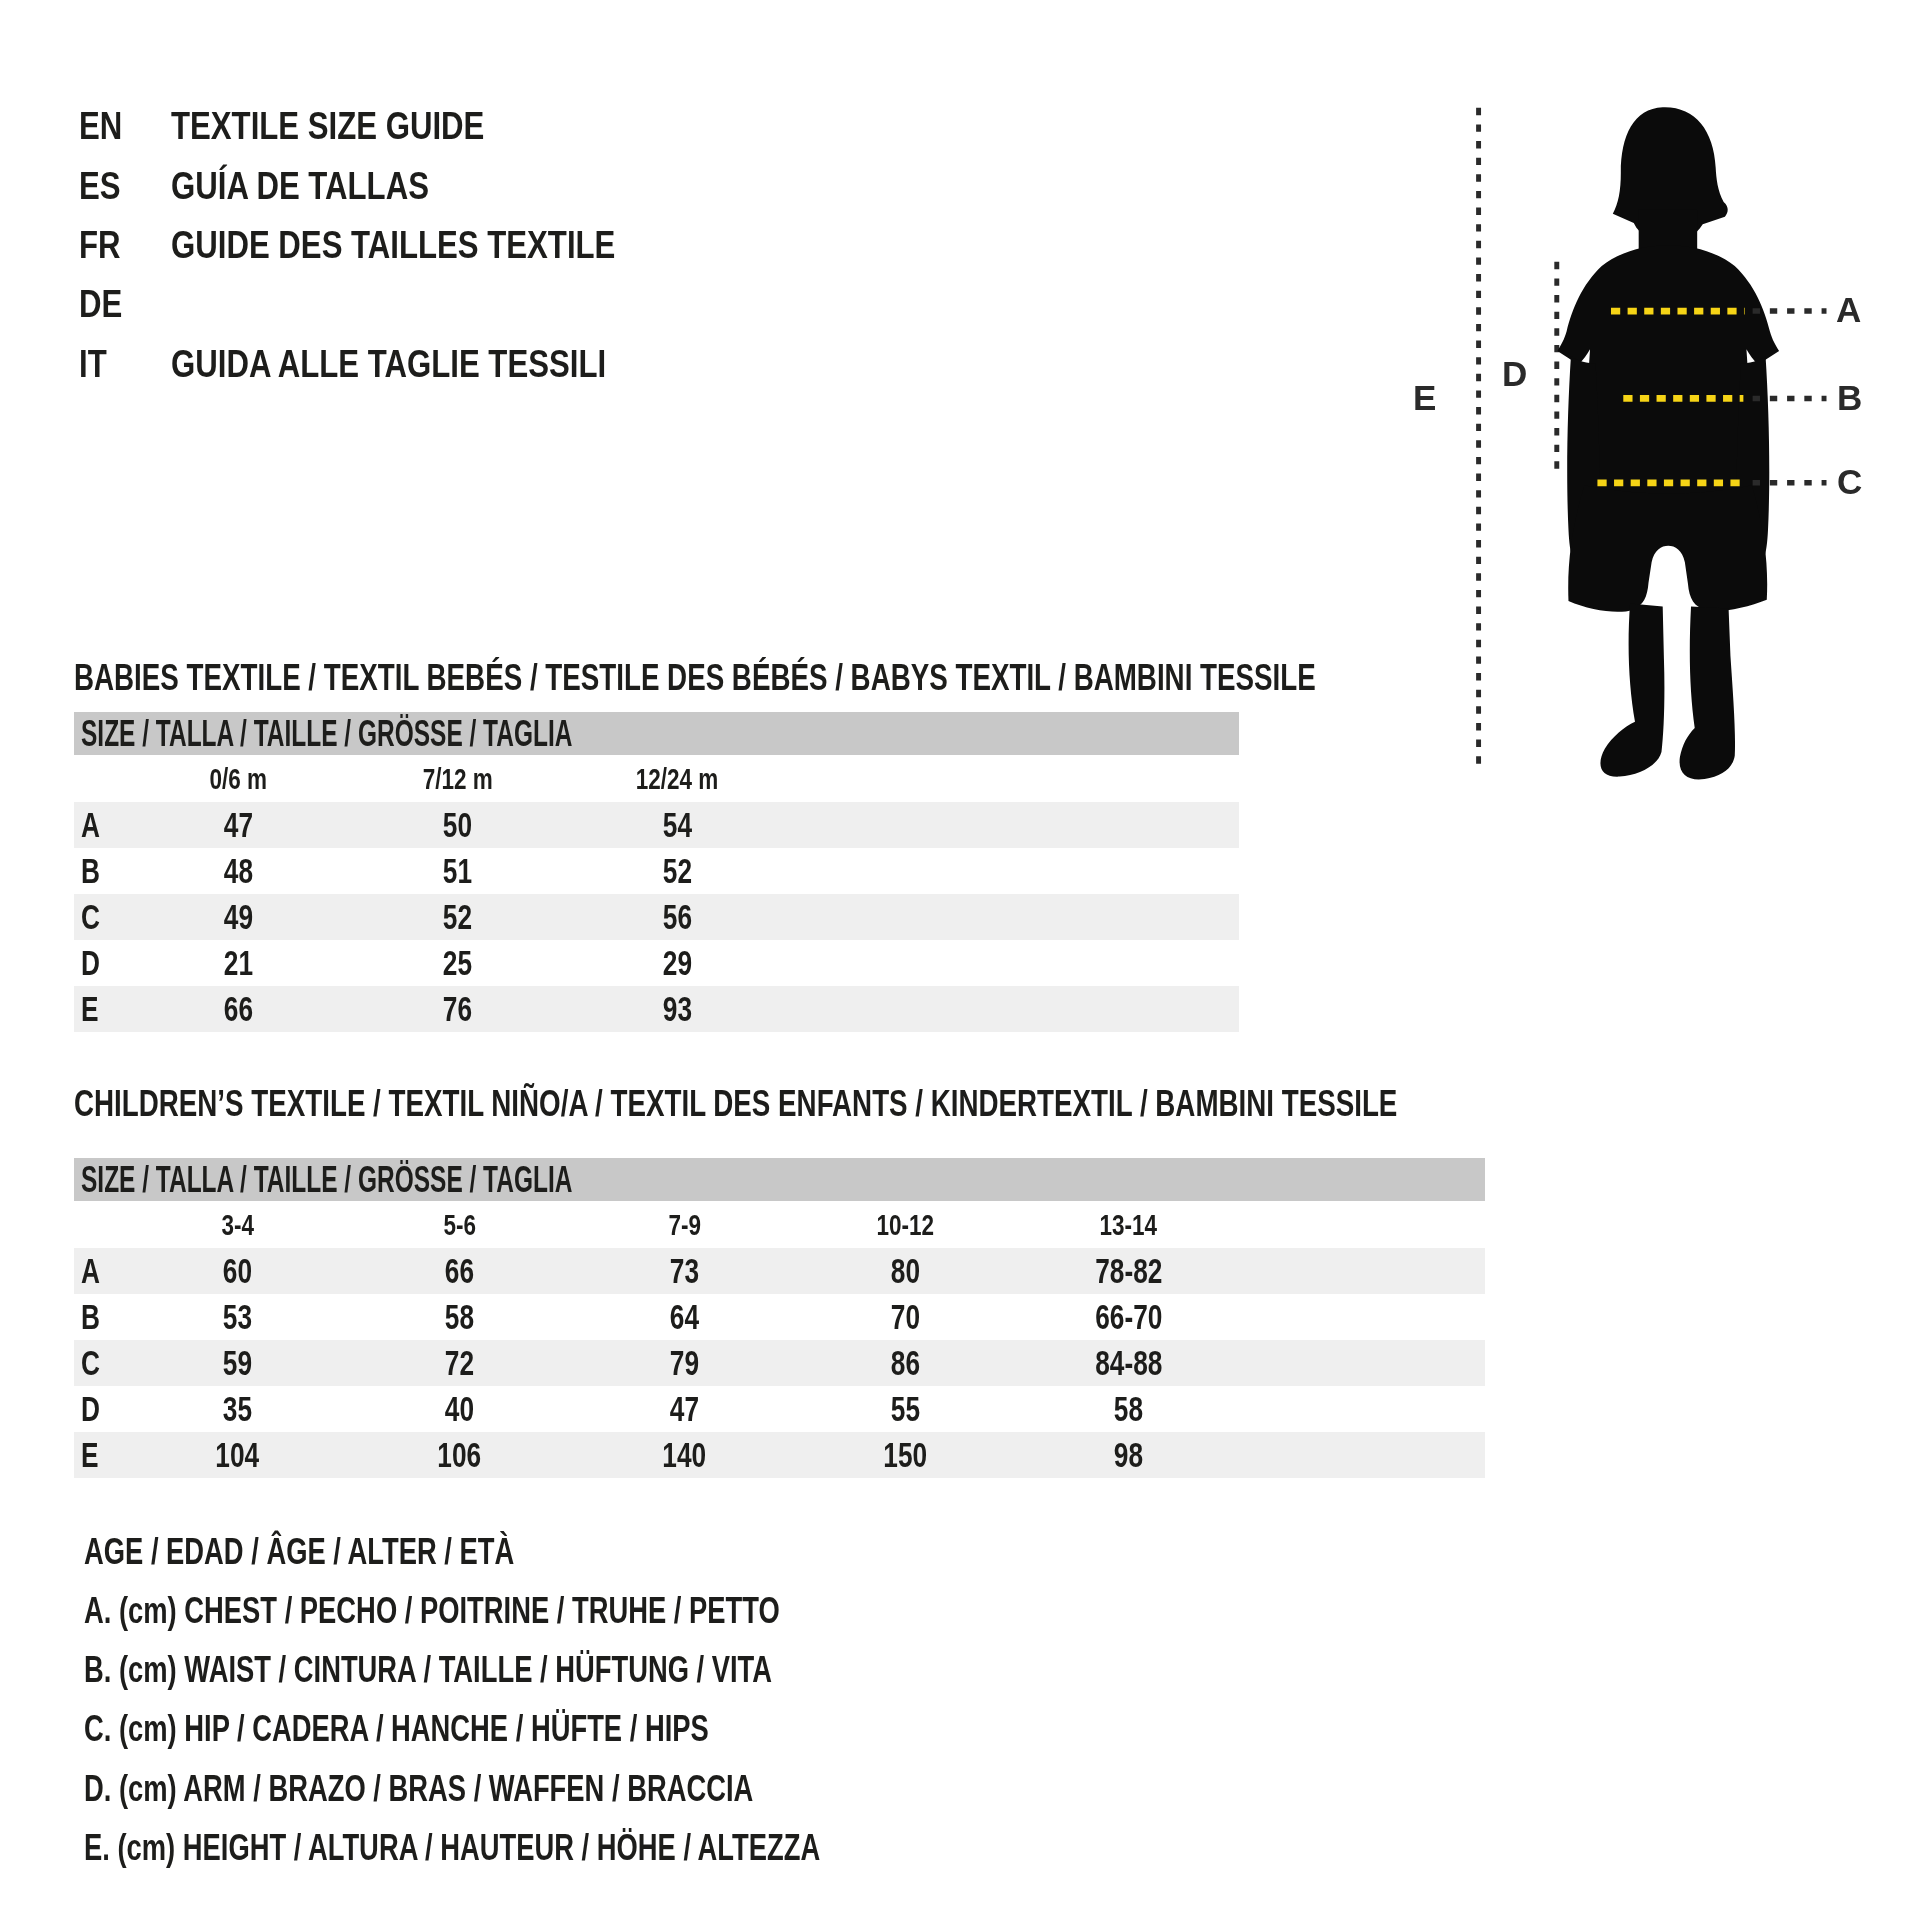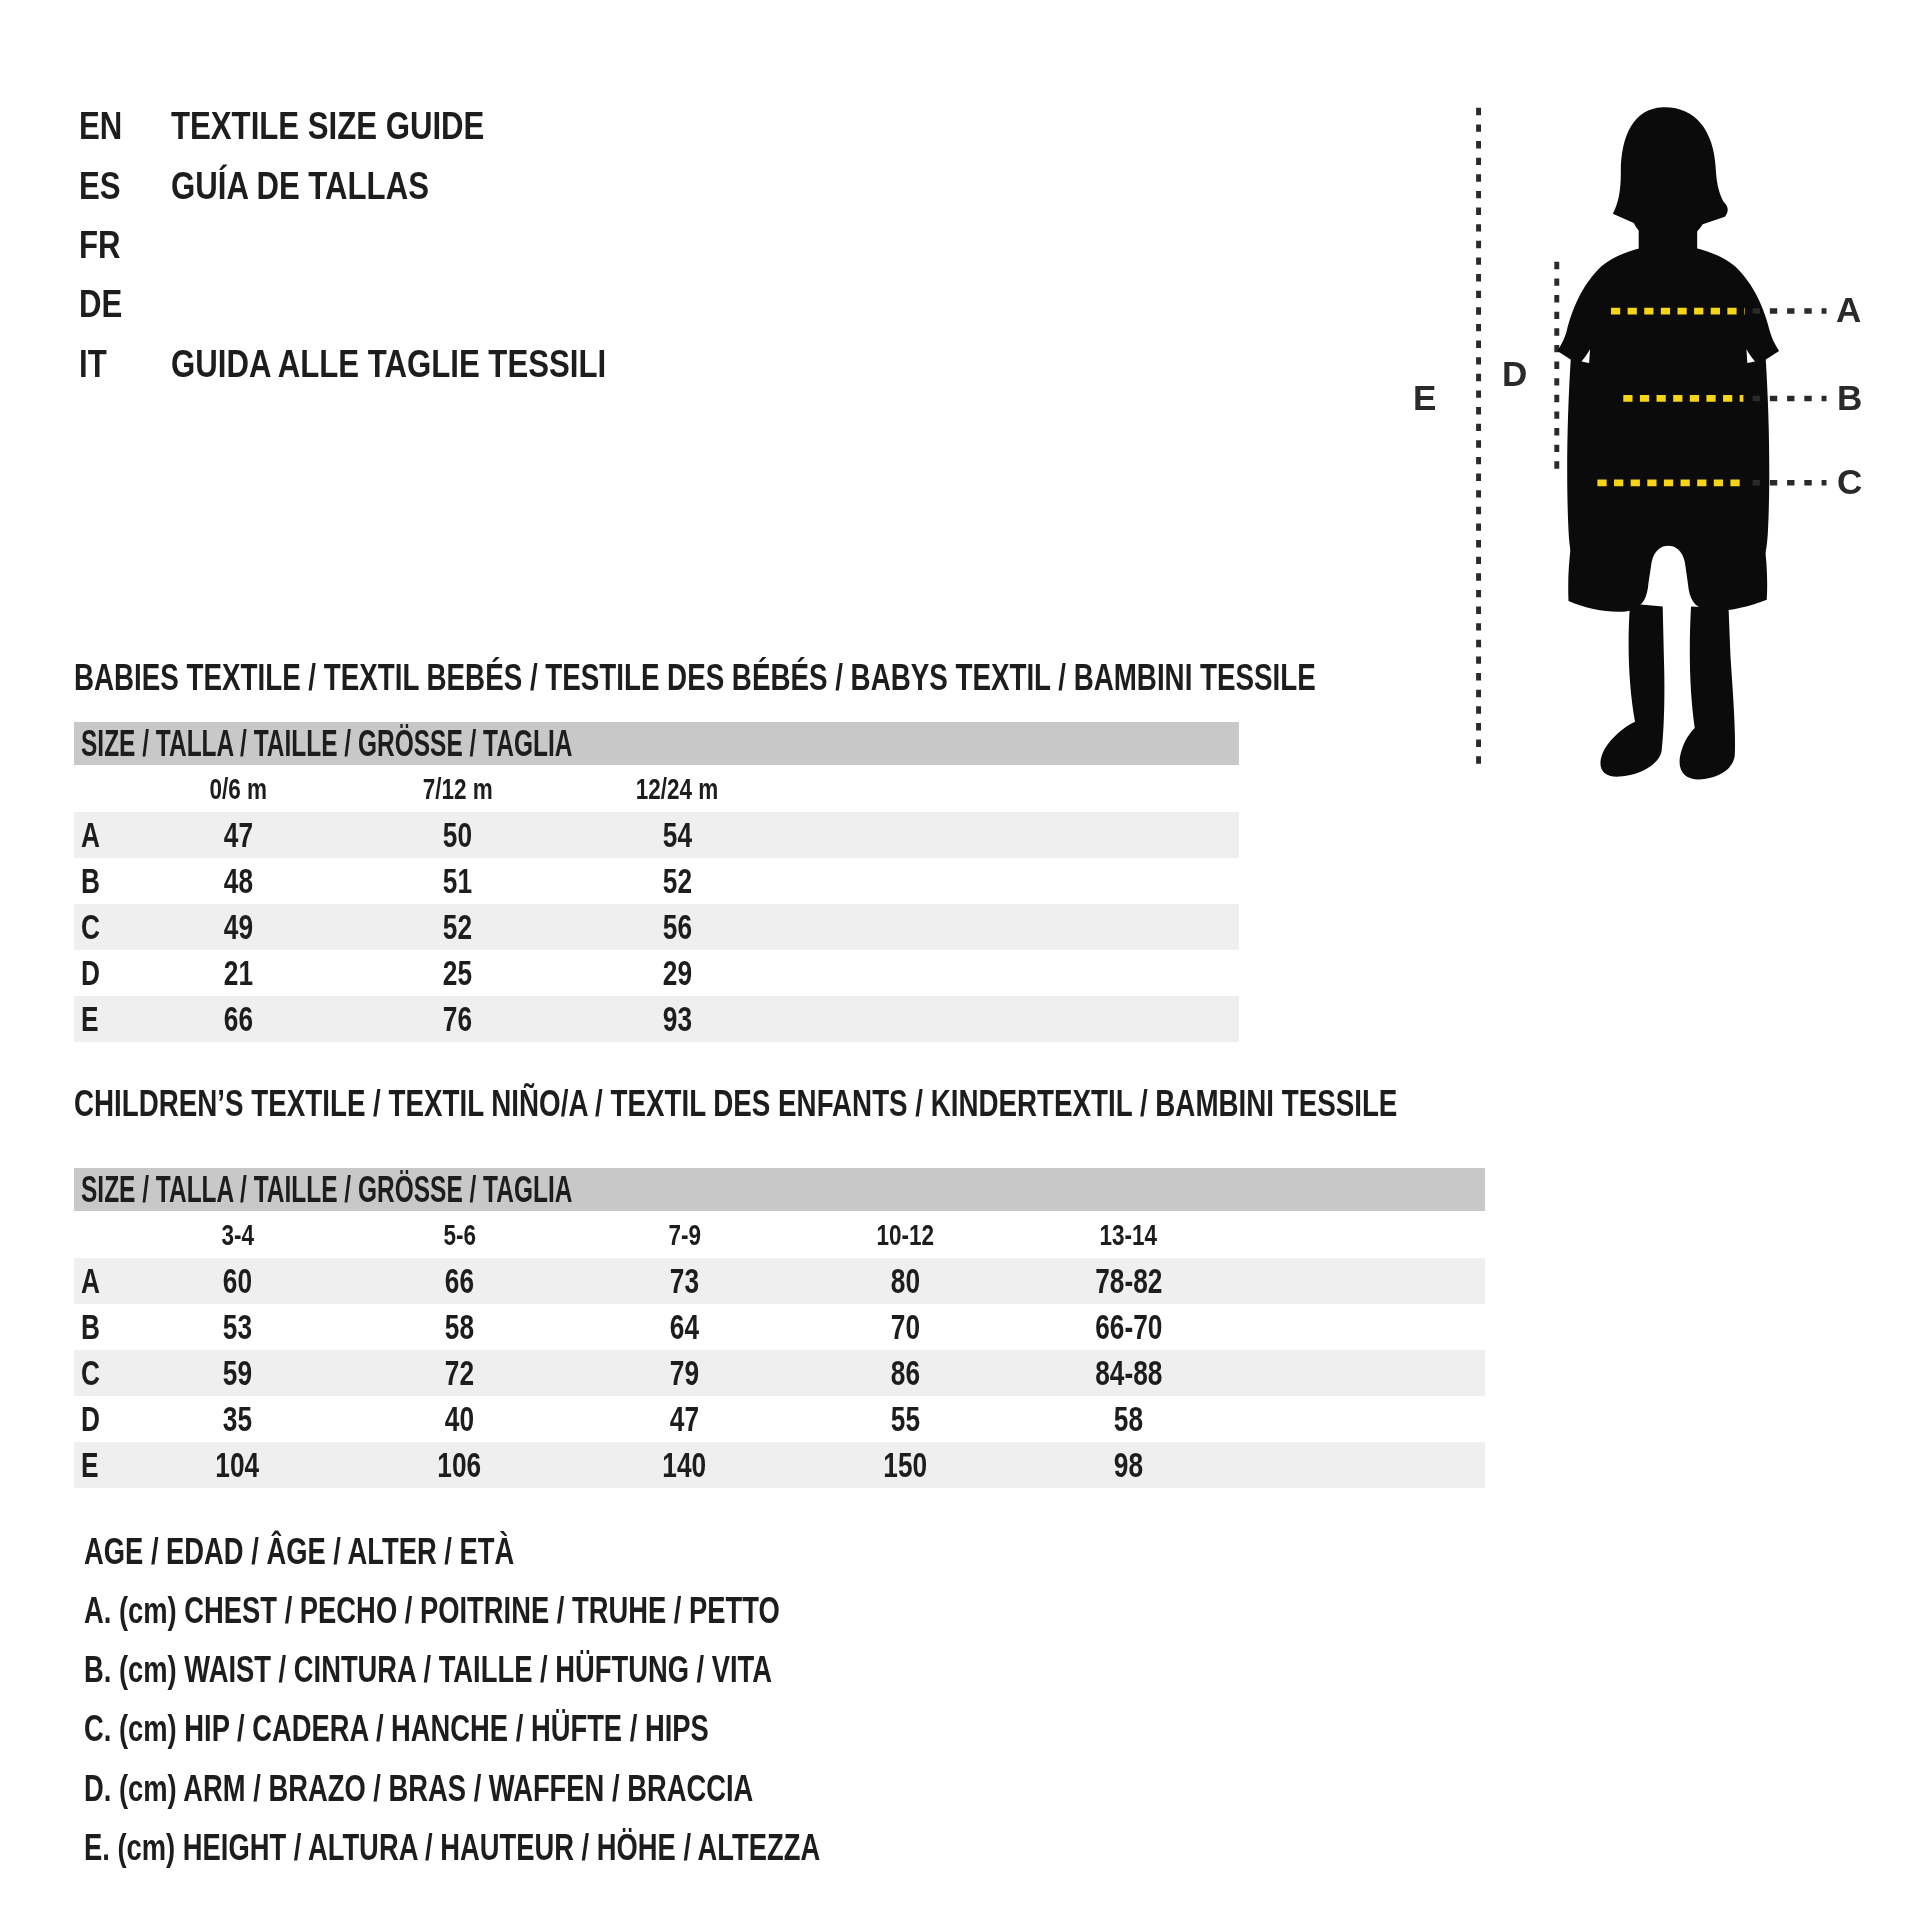--- a/index.html
+++ b/index.html
@@ -19,21 +19,21 @@
 
   
   #figure-svg{position:absolute;left:1417px;top:86px;width:468px;height:721px;}
   .fig-label{position:absolute;font-size:35px;font-weight:700;height:44px;line-height:44px;color:#2a2a2a;}
 
   
   .section-title{position:absolute;left:74px;height:44px;line-height:44px;font-size:37px;font-weight:700;}
 
   
   .size-table{position:absolute;left:74px;}
-  .size-bar{position:relative;height:43px;line-height:43px;background:#c8c8c8;font-size:36px;font-weight:700;padding-left:7.4px;box-sizing:border-box;margin-top:10px;}
+  .size-bar{position:relative;height:43px;line-height:43px;background:#c8c8c8;font-size:36px;font-weight:700;padding-left:7.4px;box-sizing:border-box;}
   .size-bar .cond{transform:scaleX(0.68);}
   .col-head{position:relative;height:47px;line-height:47px;font-size:30px;font-weight:700;background:#fff;}
   .t-row{position:relative;height:46px;line-height:46px;font-size:35px;font-weight:700;background:#fff;}
   .t-row.striped{background:#efefef;}
   .rlabel{position:absolute;left:7.4px;}
   .vcell{position:absolute;width:185px;text-align:center;top:0;}
   .b1{left:72px}.b2{left:291px}.b3{left:511px}
   .k1{left:71px}.k2{left:293px}.k3{left:518px}.k4{left:739px}.k5{left:962px}
 
   
@@ -49,20 +49,21 @@
     <div class="lang-row" style="top:97px">
       <span class="lang-code"><span class="cond82">EN</span></span>
       <span class="lang-title"><span class="cond82">TEXTILE SIZE GUIDE</span></span>
     </div>
     <div class="lang-row" style="top:157px">
       <span class="lang-code"><span class="cond82">ES</span></span>
       <span class="lang-title"><span class="cond82">GUÍA DE TALLAS</span></span>
     </div>
     <div class="lang-row" style="top:216px">
       <span class="lang-code"><span class="cond82">FR</span></span>
+      <span class="lang-title"><span class="cond82">GUIDE DES TAILLES TEXTILE</span></span>
     </div>
     <div class="lang-row" style="top:275px">
       <span class="lang-code"><span class="cond82">DE</span></span>
     </div>
     <div class="lang-row" style="top:335px">
       <span class="lang-code"><span class="cond82">IT</span></span>
       <span class="lang-title"><span class="cond82">GUIDA ALLE TAGLIE TESSILI</span></span>
     </div>
   </div>
 

